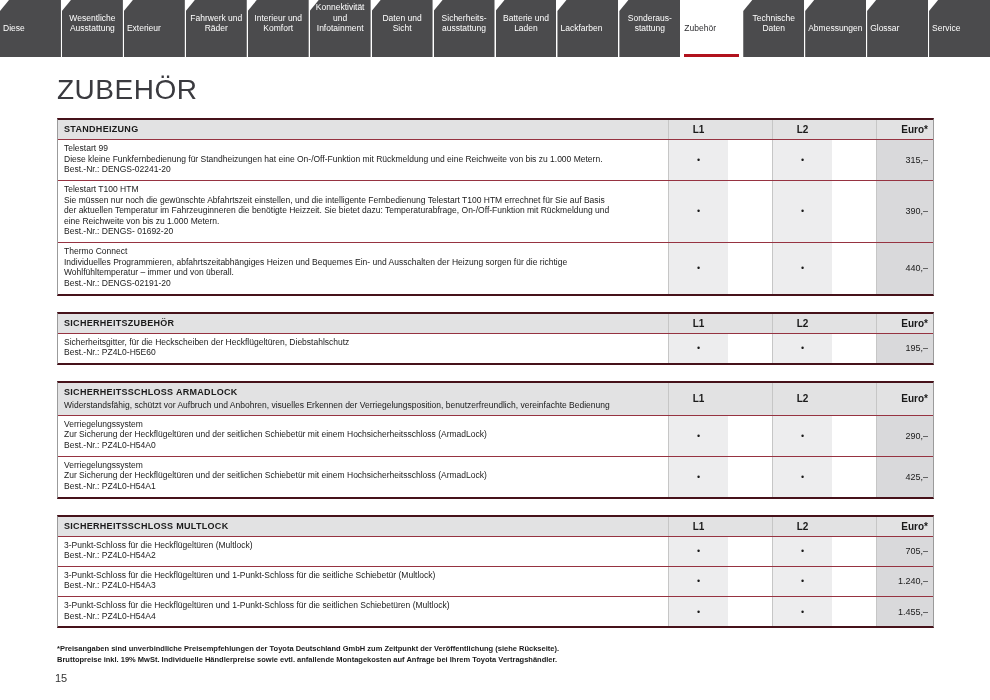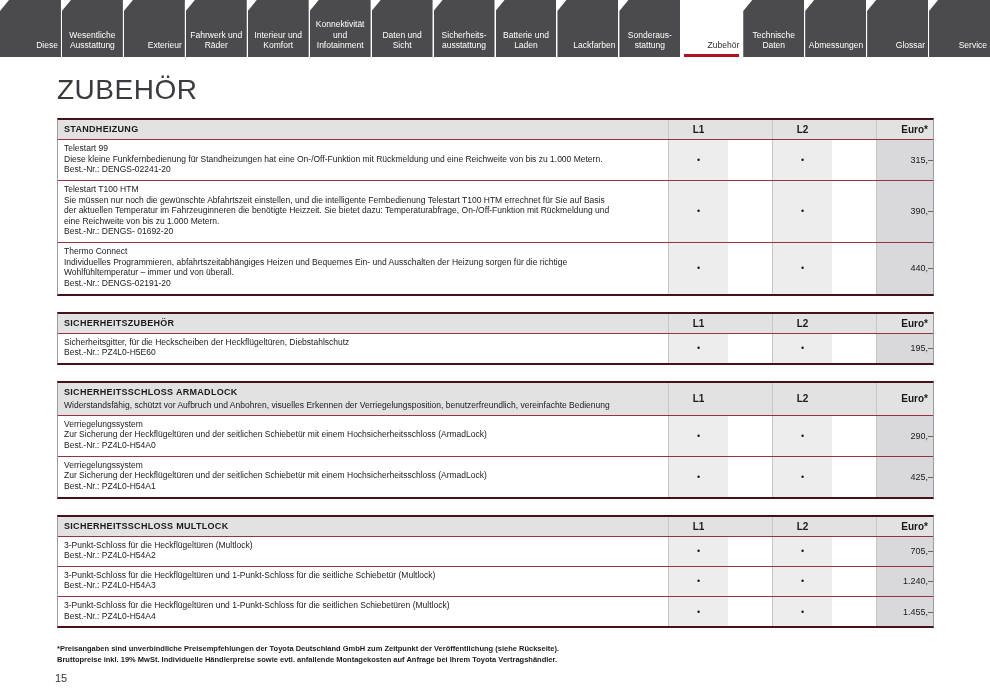--- a/index.html
+++ b/index.html
@@ -4,22 +4,22 @@
 <style>
   * { margin:0; padding:0; box-sizing:border-box; }
   html,body { width:990px; }
   body { font-family:"Liberation Sans", sans-serif; background:#ffffff; color:#1a1a1a; }
   .page { position:relative; width:990px; height:700px; background:#fff; overflow:hidden; }
 
   
   .tab-bar { display:flex; height:57px; background:#fff; gap:1px; }
   .tab {
     flex:1 1 0; background:#4b4b4d; color:#fff;
-    display:flex; align-items:flex-end; justify-content:flex-end; text-align:center;
-    font-size:8.5px; line-height:1.2; padding:3px 3px 7px;
+    display:flex; align-items:flex-end; justify-content:flex-start; text-align:center;
+    font-size:8.5px; line-height:1.2; padding:3px 3px 24px;
     clip-path:polygon(9px 0, 100% 0, 100% 100%, 0 100%, 0 11px);
     position:relative; cursor:pointer;
   }
   .tab.active { background:#ffffff; color:#2e2e31; }
   .tab.active::after { content:""; position:absolute; left:3px; right:3px; bottom:0; height:3px; background:#b1121d; }
 
   
   .page-title { margin:17px 0 12px 57px; font-size:28px; font-weight:400; letter-spacing:0.5px; color:#3a3a3f; }
 
   
@@ -33,21 +33,21 @@
   .trow:first-child { border-top:none; }
   .thead { background:#e2e2e3; }
   .htitle { padding:4px 6px 5px; }
   .htitle .tt { font-weight:bold; font-size:9px; letter-spacing:0.3px; }
   .htitle .ts { font-size:8.5px; margin-top:3px; font-weight:normal; }
   .hcol { font-weight:bold; font-size:10px; display:flex; align-items:center; justify-content:center; border-left:1px solid #c6c6c6; }
   .hprice { justify-content:flex-end; padding-right:5px; }
   .cell-desc { padding:3px 6px 5px; font-size:8.5px; line-height:1.25; background:#fff; }
   .cell-desc .line { min-height:10px; }
   .cell-mark { background:#ededee; display:flex; align-items:center; justify-content:center; font-size:9px; border-left:1px solid #c6c6c6; }
-  .cell-price { background:#d9d9db; display:flex; align-items:center; justify-content:flex-end; font-size:9px; border-left:1px solid #c6c6c6; }
+  .cell-price { background:#d9d9db; display:flex; align-items:center; justify-content:flex-end; padding-right:5px; font-size:9px; border-left:1px solid #c6c6c6; }
 
   
   .legend { margin:7px 0 0 57px; font-size:7.5px; color:#2a2a2a; }
   .legend span { margin-right:22px; }
   .price-note { margin:10px 57px 0 57px; font-size:7.5px; font-weight:bold; line-height:1.4; color:#1a1a1a; }
   .page-num { position:absolute; left:55px; bottom:16px; font-size:11px; color:#333; }
 </style>
 </head>
 <body>
 

